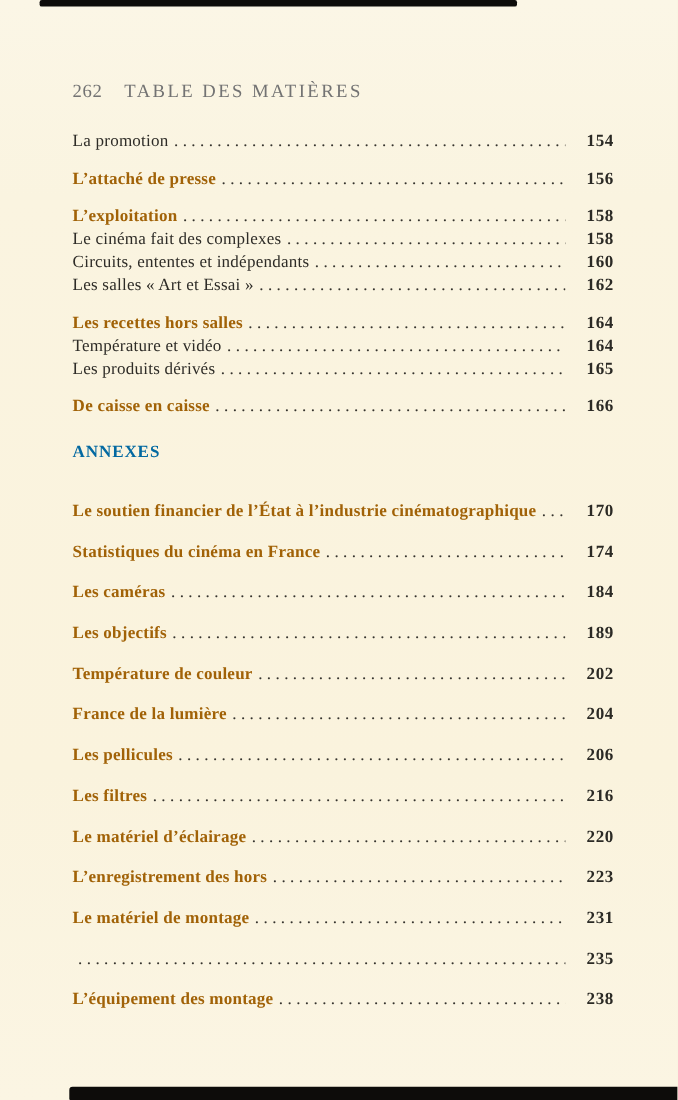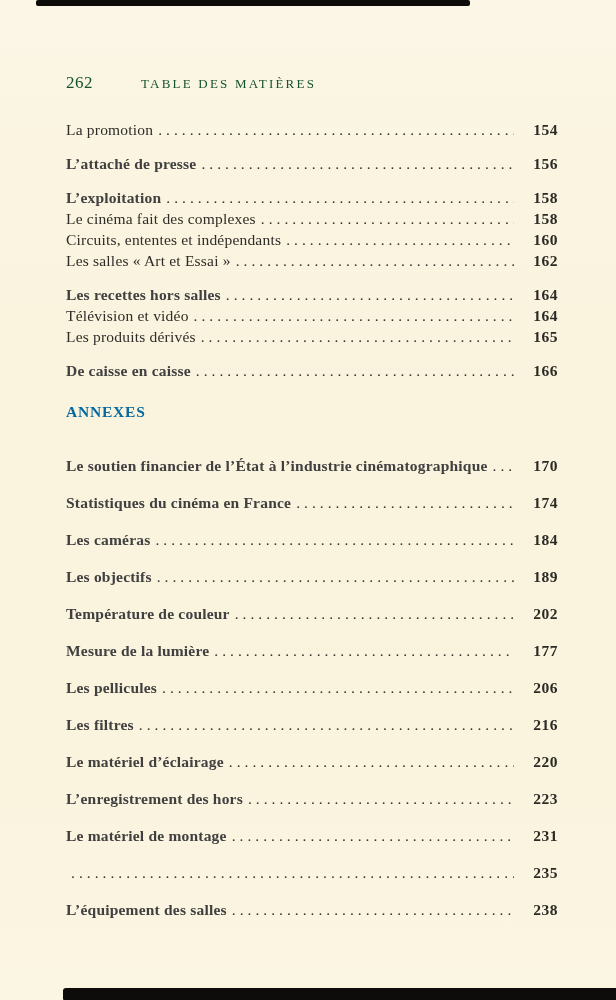--- a/index.html
+++ b/index.html
@@ -41,31 +41,31 @@
   .content {
     position: absolute;
     left: 66px;
     width: 492px;
     top: 0;
   }
   .page-header {
     margin-top: 73px;
     display: flex;
     align-items: baseline;
-    gap: 48px;
+    gap: 20px;
     font-size: 17px;
     line-height: 20px;
-    color: #14532d;
+    color: #737373;
   }
   .page-header .folio {
     letter-spacing: 0.5px;
   }
   .page-header h1 {
     margin: 0;
-    font-size: 13px;
+    font-size: 17px;
     font-weight: normal;
     letter-spacing: 2.2px;
   }
   .toc {
     margin-top: 25px;
   }
   .toc-group {
     margin-bottom: 13px;
   }
   .toc-row {
@@ -74,21 +74,21 @@
     font-size: 15.5px;
     line-height: 21px;
     white-space: nowrap;
   }
   .toc-row .label {
     flex: none;
     letter-spacing: 0.2px;
   }
   .toc-row.bold .label {
     font-weight: bold;
-    color: #404040;
+    color: #a16207;
   }
   .toc-row .leader {
     flex: 1 1 0;
     min-width: 0;
     overflow: hidden;
     margin: 0 8px 0 5px;
     letter-spacing: 4px;
     color: #35332d;
   }
   .toc-row .pagenum {
@@ -161,21 +161,21 @@
             <span class="pagenum">162</span>
           </div>
         </div>
         <div class="toc-group">
           <div class="toc-row bold">
             <span class="label">Les recettes hors salles</span>
             <span class="leader" aria-hidden="true">..........................................................................................</span>
             <span class="pagenum">164</span>
           </div>
           <div class="toc-row">
-            <span class="label">Télévision et vidéo</span>
+            <span class="label">Température et vidéo</span>
             <span class="leader" aria-hidden="true">..........................................................................................</span>
             <span class="pagenum">164</span>
           </div>
           <div class="toc-row">
             <span class="label">Les produits dérivés</span>
             <span class="leader" aria-hidden="true">..........................................................................................</span>
             <span class="pagenum">165</span>
           </div>
         </div>
         <div class="toc-group">
@@ -207,23 +207,23 @@
           <span class="label">Les objectifs</span>
           <span class="leader" aria-hidden="true">..........................................................................................</span>
           <span class="pagenum">189</span>
         </div>
         <div class="toc-row bold">
           <span class="label">Température de couleur</span>
           <span class="leader" aria-hidden="true">..........................................................................................</span>
           <span class="pagenum">202</span>
         </div>
         <div class="toc-row bold">
-          <span class="label">Mesure de la lumière</span>
-          <span class="leader" aria-hidden="true">..........................................................................................</span>
-          <span class="pagenum">177</span>
+          <span class="label">France de la lumière</span>
+          <span class="leader" aria-hidden="true">..........................................................................................</span>
+          <span class="pagenum">204</span>
         </div>
         <div class="toc-row bold">
           <span class="label">Les pellicules</span>
           <span class="leader" aria-hidden="true">..........................................................................................</span>
           <span class="pagenum">206</span>
         </div>
         <div class="toc-row bold">
           <span class="label">Les filtres</span>
           <span class="leader" aria-hidden="true">..........................................................................................</span>
           <span class="pagenum">216</span>
@@ -241,21 +241,21 @@
         <div class="toc-row bold">
           <span class="label">Le matériel de montage</span>
           <span class="leader" aria-hidden="true">..........................................................................................</span>
           <span class="pagenum">231</span>
         </div>
         <div class="toc-row bold">
           <span class="leader" aria-hidden="true">..........................................................................................</span>
           <span class="pagenum">235</span>
         </div>
         <div class="toc-row bold">
-          <span class="label">L’équipement des salles</span>
+          <span class="label">L’équipement des montage</span>
           <span class="leader" aria-hidden="true">..........................................................................................</span>
           <span class="pagenum">238</span>
         </div>
       </div>
   </main>
 </div>
 
 <div class="scan-bar bottom"></div>
 
 </body></html>

